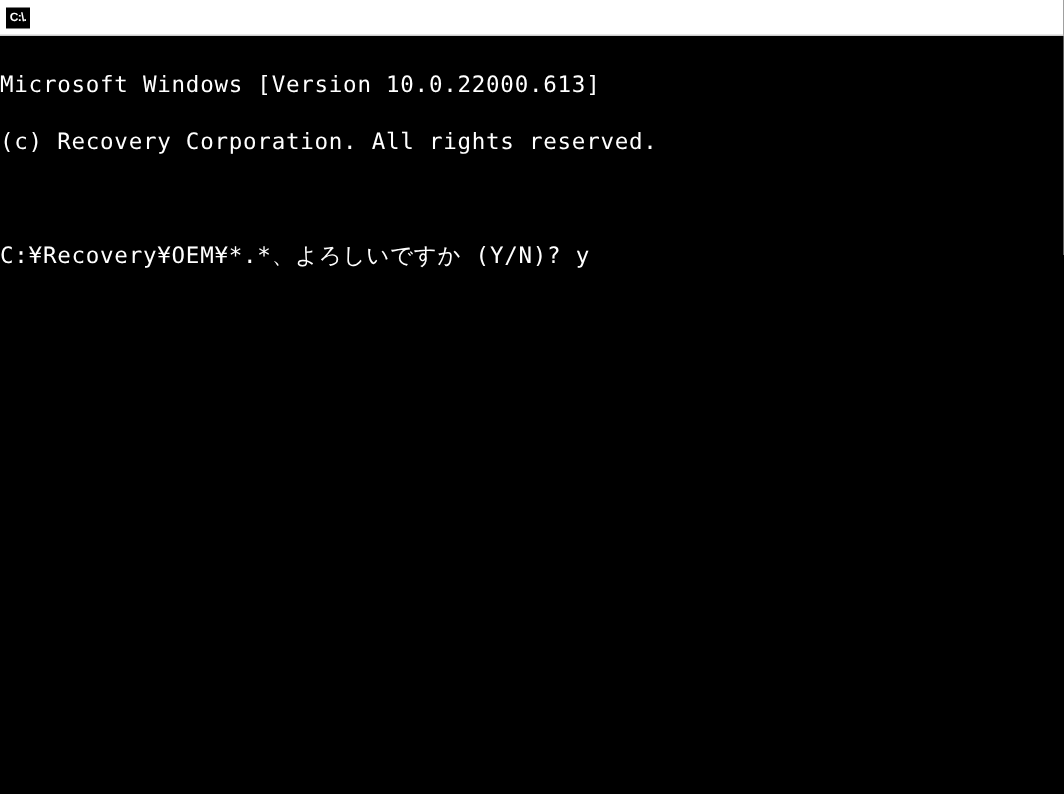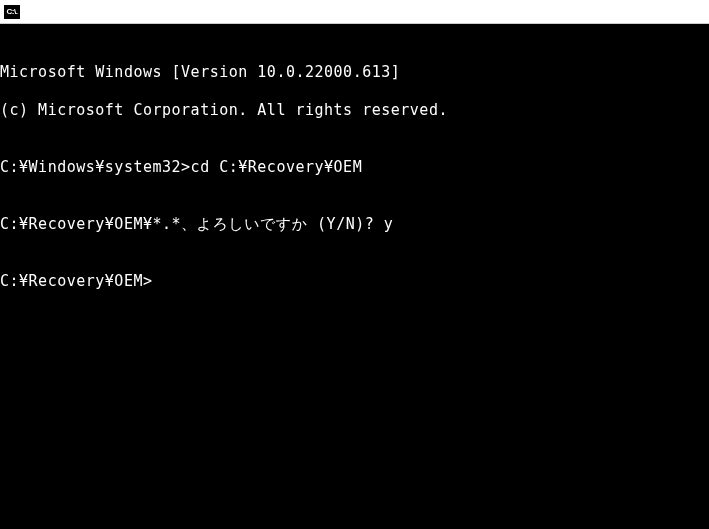--- a/index.html
+++ b/index.html
@@ -41,21 +41,21 @@
     .title-text {
       font-size: 12px;
       color: #000;
       font-family: 'Yu Gothic UI', 'Meiryo', sans-serif;
     }
     .terminal {
       width: 100%;
       height: calc(100% - 24px);
       background: #000;
       color: #fff;
-      padding: 20px 0;
+      padding: 4px 0;
       font-size: 15px;
       line-height: 19px;
       white-space: pre;
       overflow: hidden;
       letter-spacing: 0.5px;
     }
     .terminal-line {
       display: block;
     }
   </style>
@@ -63,20 +63,18 @@
 <body>
 
 <div class="titlebar">
   <div class="title-icon">
     <span class="title-icon-text">C:\.</span>
   </div>
 </div>
 
 <div class="terminal">
 <span class="terminal-line">Microsoft Windows [Version 10.0.22000.613]</span>
-<span class="terminal-line">(c) Microsoft Corporation. All rights reserved.</span>
+<span class="terminal-line">(c) Recovery Corporation. All rights reserved.</span>
 <span class="terminal-line"></span>
-<span class="terminal-line">C:¥Windows¥system32&gt;cd C:¥Recovery¥OEM</span>
 <span class="terminal-line"></span>
 <span class="terminal-line">C:¥Recovery¥OEM¥*.*、よろしいですか (Y/N)? y</span>
 <span class="terminal-line"></span>
-<span class="terminal-line">C:¥Recovery¥OEM&gt;</span>
 </div>
 
 </body></html>

